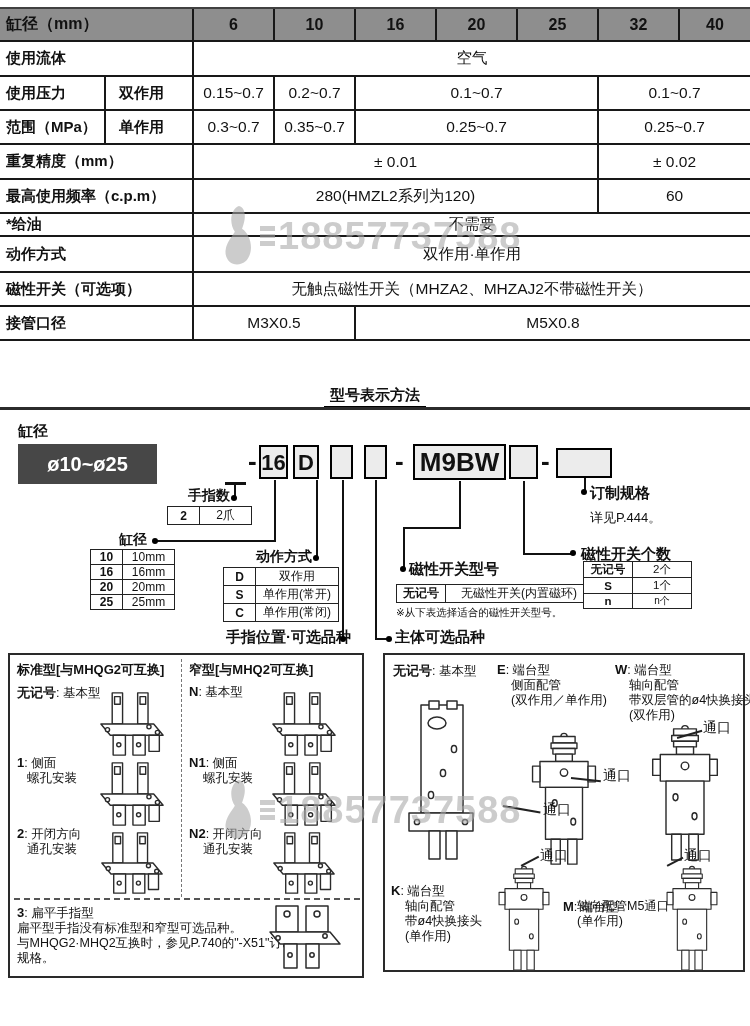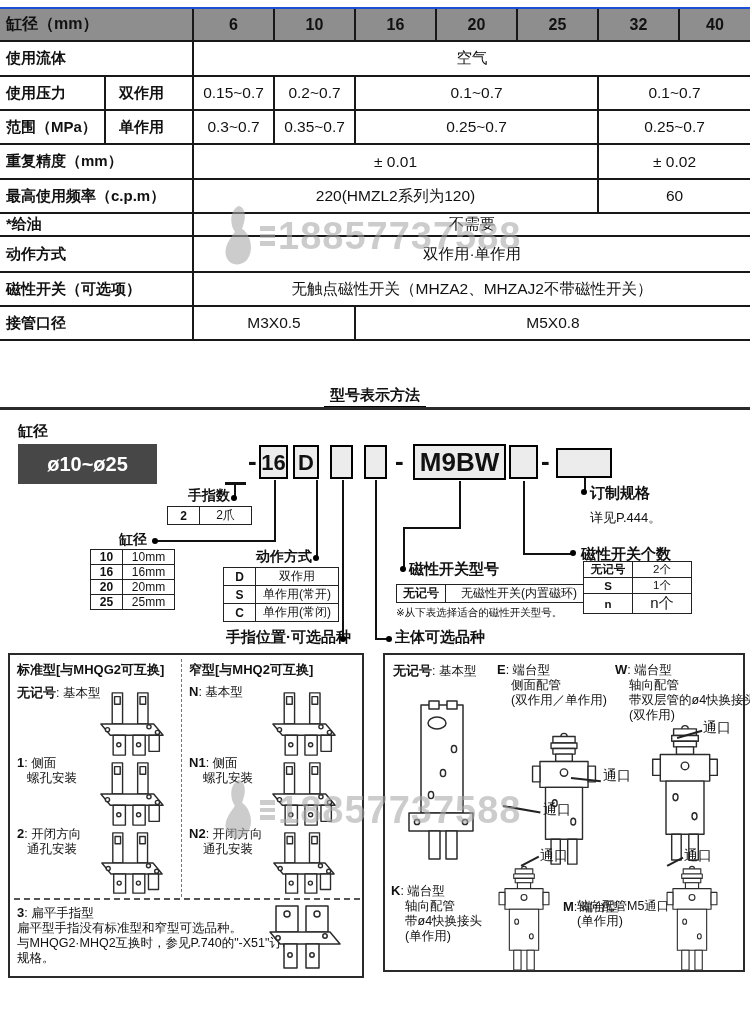--- a/index.html
+++ b/index.html
@@ -2,21 +2,21 @@
 <html><head>
 <meta charset="utf-8">
 <style>
   html,body{margin:0;padding:0;background:#fff;}
   .page{position:relative;width:750px;height:1026px;background:#fff;overflow:hidden;
         font-family:"Liberation Sans","DejaVu Sans",sans-serif;color:#111;}
   .abs{position:absolute;}
 
   
   table.spec{position:absolute;left:0;top:7px;width:750px;border-collapse:collapse;table-layout:fixed;}
-  table.spec td{border-top:2px solid #1d4ed8;border-bottom:2px solid #181818;padding:0;
+  table.spec td{border-top:2px solid #404040;border-bottom:2px solid #181818;padding:0;
                 font-size:15px;text-align:center;vertical-align:middle;overflow:hidden;white-space:nowrap;}
   table.spec td.lbl{text-align:left;padding-left:6px;font-weight:600;}
   table.spec td.sub{text-align:left;padding-left:13px;font-weight:600;}
   table.spec td.bl{border-left:2px solid #181818;}
   table.spec tr.hdr td{background:#8e8e8e;font-weight:700;font-size:16px;}
   table.spec td.val{font-size:15.5px;}
 
   
   .mtitle-wrap{position:absolute;left:0;top:386px;width:750px;text-align:center;}
   .mtitle{display:inline-block;font-size:15px;font-weight:700;border-bottom:3px solid #000;padding:0 6px 1px 6px;}
@@ -179,21 +179,21 @@
       <td colspan="3" class="bl val">0.25~0.7</td>
       <td colspan="2" class="bl val">0.25~0.7</td>
     </tr>
     <tr style="height:35px">
       <td colspan="2" class="lbl">重复精度（mm）</td>
       <td colspan="5" class="bl val">± 0.01</td>
       <td colspan="2" class="bl val">± 0.02</td>
     </tr>
     <tr style="height:34px">
       <td colspan="2" class="lbl">最高使用频率（c.p.m）</td>
-      <td colspan="5" class="bl val">220(HMZL2系列为120)</td>
+      <td colspan="5" class="bl val">280(HMZL2系列为120)</td>
       <td colspan="2" class="bl val">60</td>
     </tr>
     <tr style="height:19px">
       <td colspan="2" class="lbl">*给油</td>
       <td colspan="7" class="bl val">不需要</td>
     </tr>
     <tr style="height:36px">
       <td colspan="2" class="lbl">动作方式</td>
       <td colspan="7" class="bl val">双作用·单作用</td>
     </tr>
@@ -335,21 +335,21 @@
         <tr style="height:12px">
           <td class="c" style="width:42px;font-size:11.5px">无记号</td>
           <td style="width:52px;font-size:11.5px">2个</td>
         </tr>
     <tr style="height:12px">
           <td class="c" style="font-size:11.5px">S</td>
           <td style="font-size:11.5px">1个</td>
         </tr>
     <tr style="height:12px">
           <td class="c" style="font-size:11.5px">n</td>
-          <td style="font-size:15px">n个</td>
+          <td style="font-size:10px">n个</td>
         </tr>
   </tbody>
     </table>
 
   <div class="vl" style="left:584px;top:478px;height:13px"></div>
   <div class="dot" style="left:581px;top:489px"></div>
   <div class="blbl" style="left:590px;top:484px;font-size:15px">订制规格</div>
   <div class="abs" style="left:590px;top:509px;font-size:13px">详见P.444。</div>
 
   <div class="blbl" style="left:226px;top:628px;font-size:15px">手指位置·可选品种</div>

